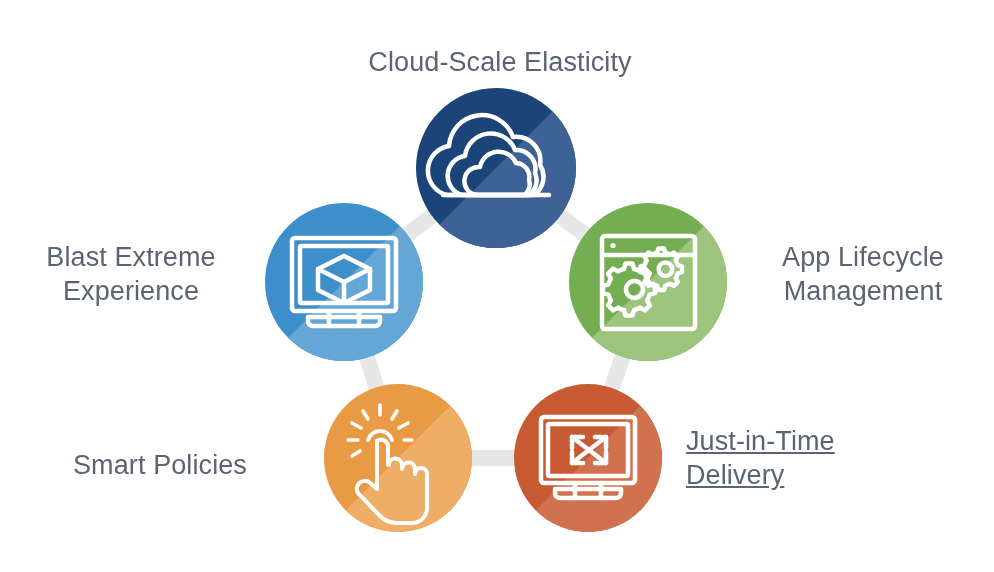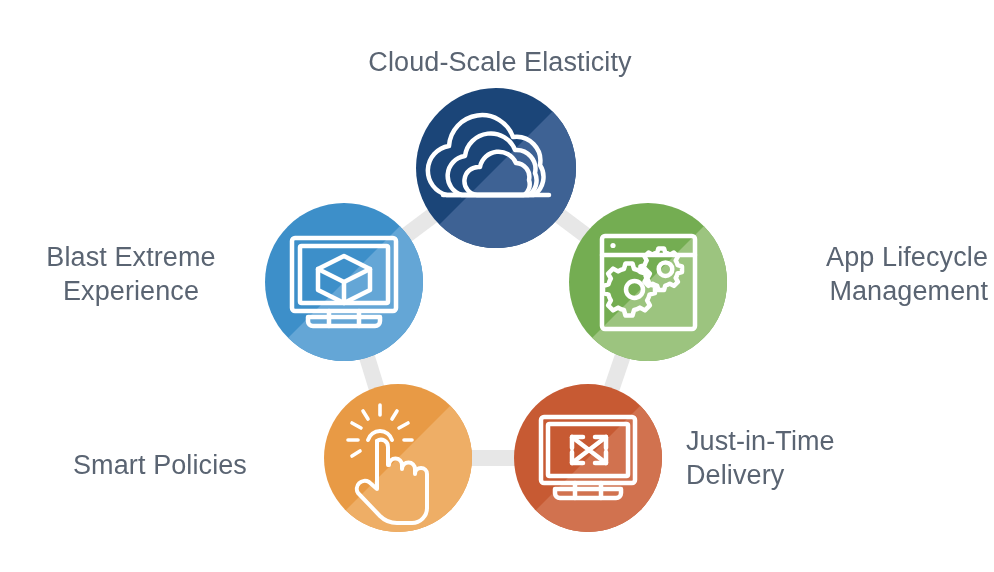--- a/index.html
+++ b/index.html
@@ -36,27 +36,28 @@
   .label-top {
     left: 250px;
     top: 45px;
     width: 500px;
     text-align: center;
   }
   .label-right-top {
     left: 738px;
     top: 240px;
     width: 250px;
-    text-align: right;
+    text-align: center;
   }
   .label-right-bottom {
     left: 686px;
     top: 424px;
     width: 300px;
     text-align: left;
+    text-decoration: underline;
   }
   .label-left-top {
     left: 10px;
     top: 240px;
     width: 242px;
     text-align: center;
   }
   .label-left-bottom {
     left: 10px;
     top: 448px;

